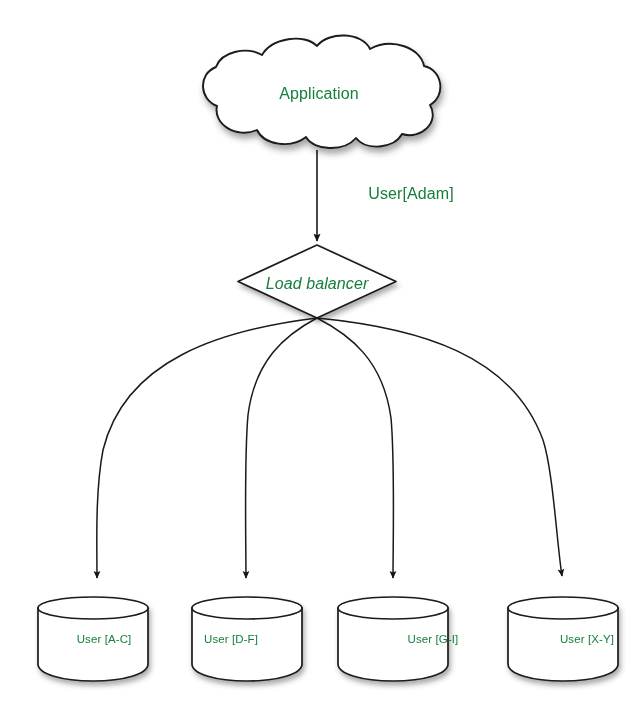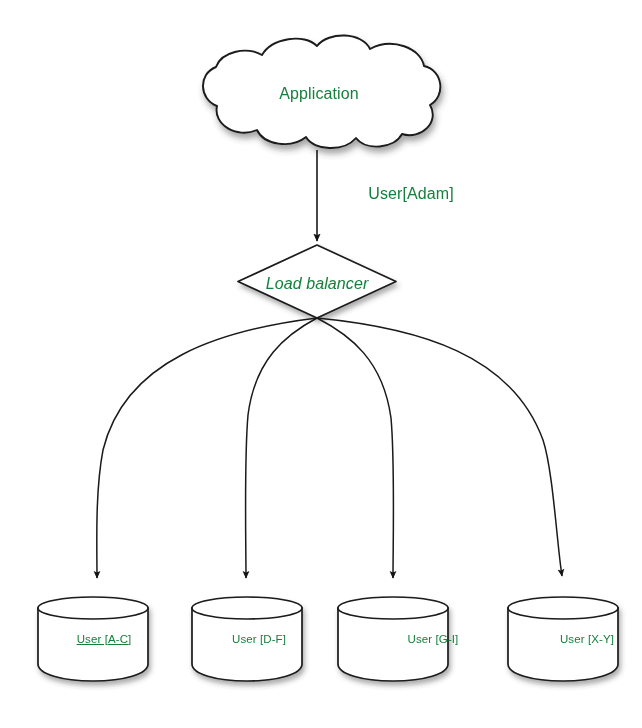--- a/index.html
+++ b/index.html
@@ -132,19 +132,19 @@
     </g>
   </g>
 </svg>
 
 <div class="node-label label-cloud" style="left:198px; top:86px; width:242px;">Application</div>
 
 <div class="node-label label-diamond" style="left:238px; top:276px; width:158px;">Load balancer</div>
 
 <div class="node-label label-edge" style="left:333px; top:186px; width:140px; text-align:center;margin-left:8px;">User[Adam]</div>
 
-<div class="node-label label-db" style="left:38px; top:634px; width:132px;text-decoration:underline;">User [A-C]</div>
+<div class="node-label label-db" style="left:38px; top:634px; width:132px;">User [A-C]</div>
 
-<div class="node-label label-db" style="left:204px; top:634px; width:110px;">User [D-F]</div>
+<div class="node-label label-db" style="left:176px; top:634px; width:110px;">User [D-F]</div>
 
 <div class="node-label label-db" style="left:338px; top:634px; width:110px;margin-left:40px;">User [G-I]</div>
 
 <div class="node-label label-db" style="left:508px; top:634px; width:110px;padding-left:24px;">User [X-Y]</div>
 
 </body></html>

